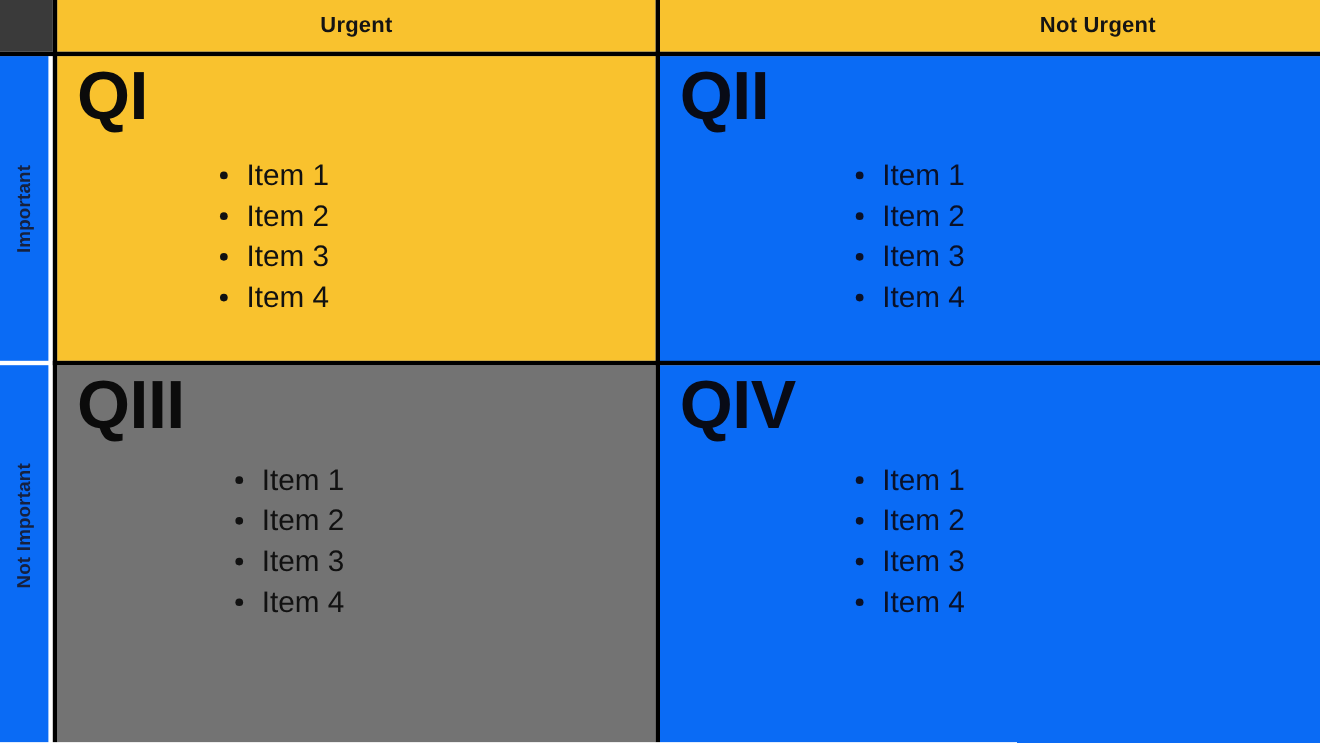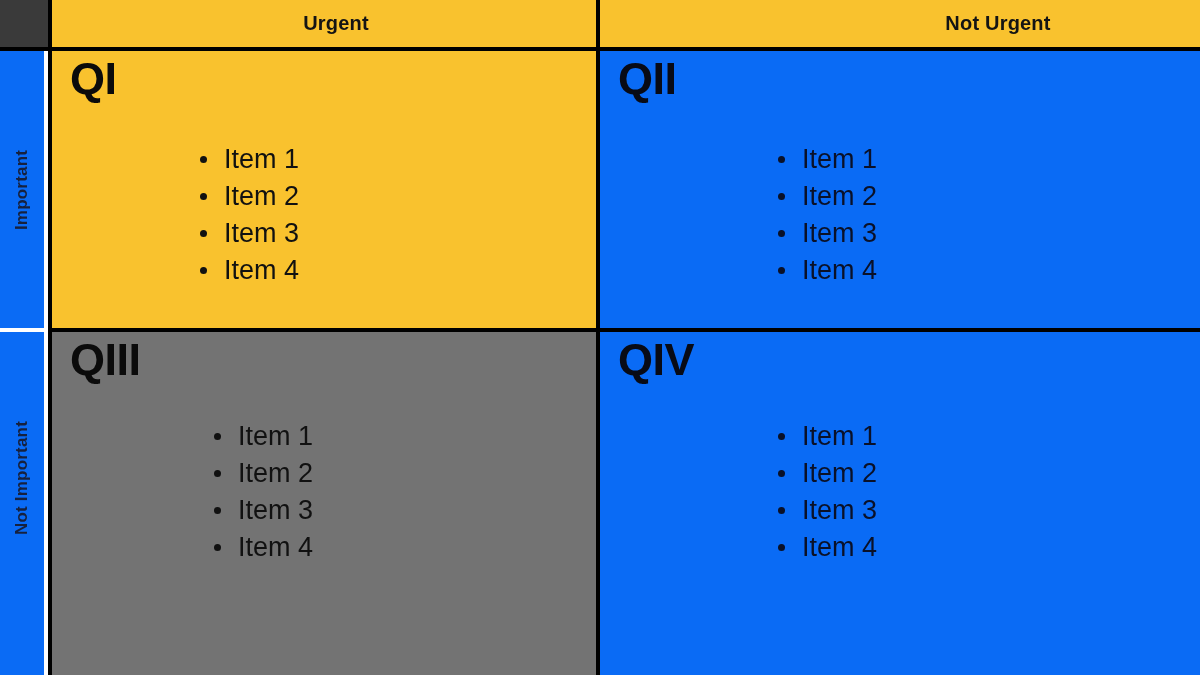--- a/index.html
+++ b/index.html
@@ -36,21 +36,21 @@
     height: 47px;
     background: #f9c22e;
     display: flex;
     align-items: center;
     justify-content: center;
     color: #141414;
     font-size: 20px;
     font-weight: bold;
     letter-spacing: 0.2px;
   }
-  .col-header.urgent      { left: 52px;  width: 544px; padding-left: 12px; }
+  .col-header.urgent      { left: 52px;  width: 544px; }
   .col-header.not-urgent  { left: 600px; width: 712px; padding-left: 42px; }
 
   
   .row-header {
     position: absolute;
     left: 0;
     width: 44px;
     background: #0a6bf5;
     display: flex;
     align-items: center;
@@ -79,21 +79,21 @@
   }
   .quadrant.q1 { left: 52px;  top: 51px;  width: 544px; height: 277px; background: #f9c22e; }
   .quadrant.q2 { left: 600px; top: 51px;  width: 600px; height: 280px; background: #0a6bf5; }
   .quadrant.q3 { left: 52px;  top: 332px; width: 544px; height: 343px; background: #737373; }
   .quadrant.q4 { left: 600px; top: 332px; width: 620px; height: 343px; background: #0a6bf5; }
 
   .q-title {
     position: absolute;
     top: 4px;
     left: 18px;
-    font-size: 45px;
+    font-size: 62px;
     font-weight: bold;
     line-height: 1.05;
     color: #0b0b0b;
     letter-spacing: -0.5px;
   }
   .quadrant.q2 .q-title,
   .quadrant.q4 .q-title { color: #080b16; }
 
   .q-list {
     position: absolute;

